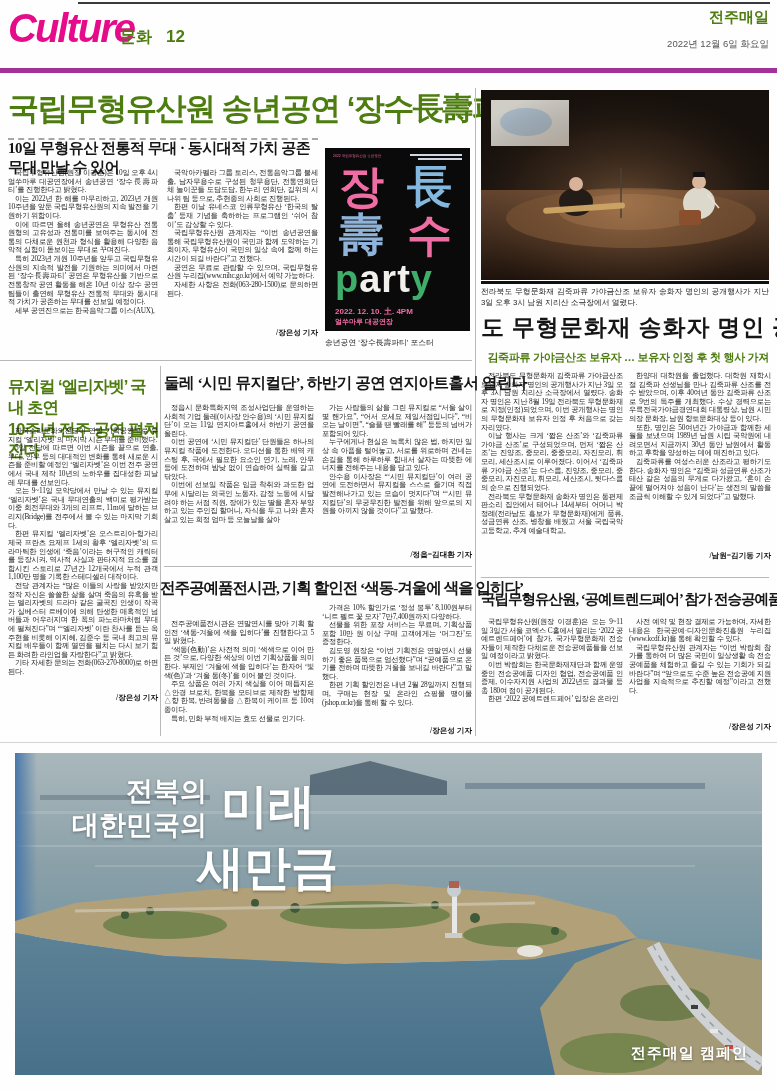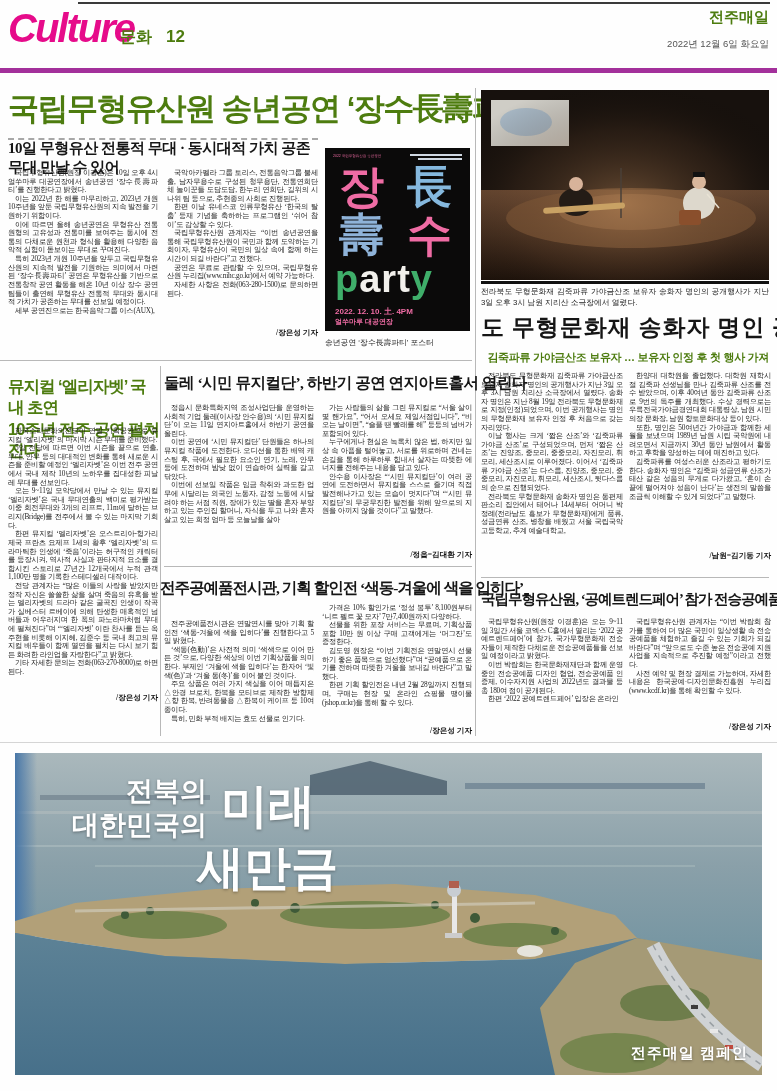--- a/index.html
+++ b/index.html
@@ -167,22 +167,22 @@
     </div>
   <div class="abs byline" style="left:322px;top:726px;width:150px;">/장은성 기자</div>
 
   <div class="abs h-serif" style="left:481px;top:590px;width:288px;font-size:14.5px;text-align:center;letter-spacing:-1px;white-space:nowrap;">국립무형유산원, ‘공예트렌드페어’ 참가 전승공예품 선보인다</div>
   <div class="abs body-col" style="left:481px;top:618px;width:142px;height:118px;">
       <p>국립무형유산원(원장 이경훈)은 오는 9~11일 3일간 서울 코엑스 C홀에서 열리는 ‘2022 공예트렌드페어’에 참가, 국가무형문화재 전승자들이 제작한 다채로운 전승공예품들을 선보일 예정이라고 밝혔다.</p>
       <p>이번 박람회는 한국문화재재단과 함께 운영 중인 전승공예품 디자인 협업, 전승공예품 인증제, 이수자지원 사업의 2022년도 결과물 등 총 180여 점이 공개된다.</p>
       <p>한편 ‘2022 공예트렌드페어’ 입장은 온라인</p>
     </div>
   <div class="abs body-col" style="left:629px;top:618px;width:142px;height:102px;">
+      <p>사전 예약 및 현장 결제로 가능하며, 자세한 내용은 한국공예·디자인문화진흥원 누리집(www.kcdf.kr)을 통해 확인할 수 있다.</p>
       <p>국립무형유산원 관계자는 “이번 박람회 참가를 통하여 더 많은 국민이 일상생활 속 전승공예품을 체험하고 즐길 수 있는 기회가 되길 바란다”며 “앞으로도 수준 높은 전승공예 지원 사업을 지속적으로 추진할 예정”이라고 전했다.</p>
-      <p>사전 예약 및 현장 결제로 가능하며, 자세한 내용은 한국공예·디자인문화진흥원 누리집(www.kcdf.kr)을 통해 확인할 수 있다.</p>
     </div>
   <div class="abs byline" style="left:629px;top:722px;width:142px;">/장은성 기자</div>
 
   <div class="abs" style="left:15px;top:753px;width:747px;height:322px;overflow:hidden;">
     <svg width="747" height="322" viewBox="0 0 747 322">
       <defs>
         <linearGradient id="seaG" x1="0" y1="0" x2="0" y2="1">
           <stop offset="0%" stop-color="#aab8bc"></stop>
             <stop offset="35%" stop-color="#8aa0a9"></stop>
           <stop offset="65%" stop-color="#7394a1"></stop>

